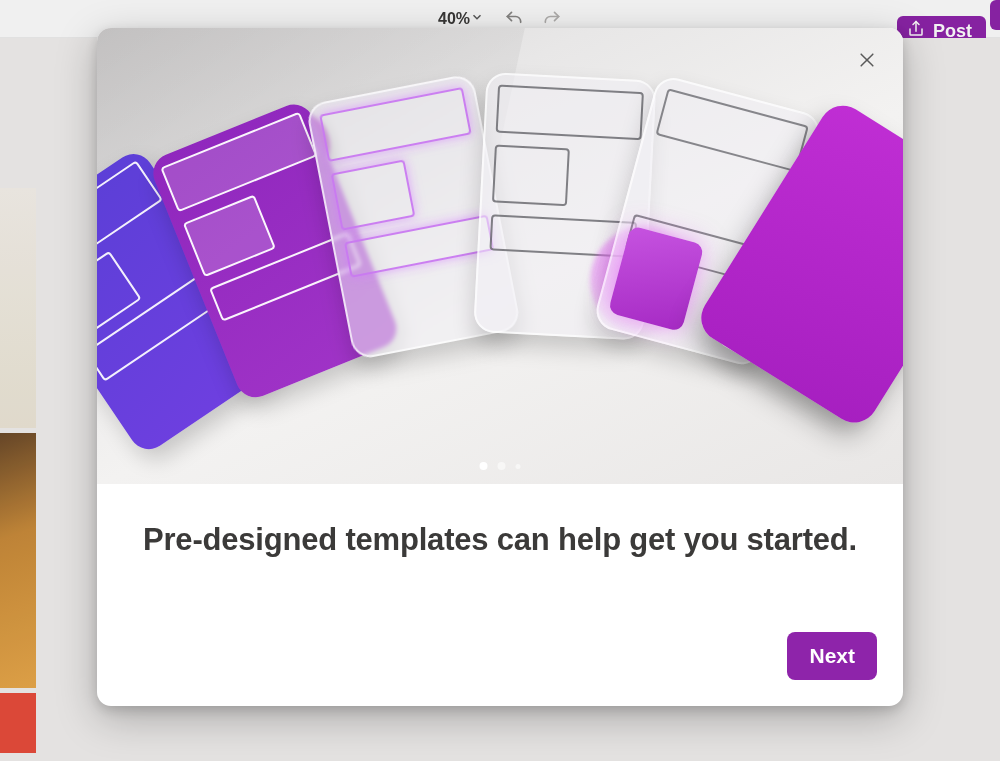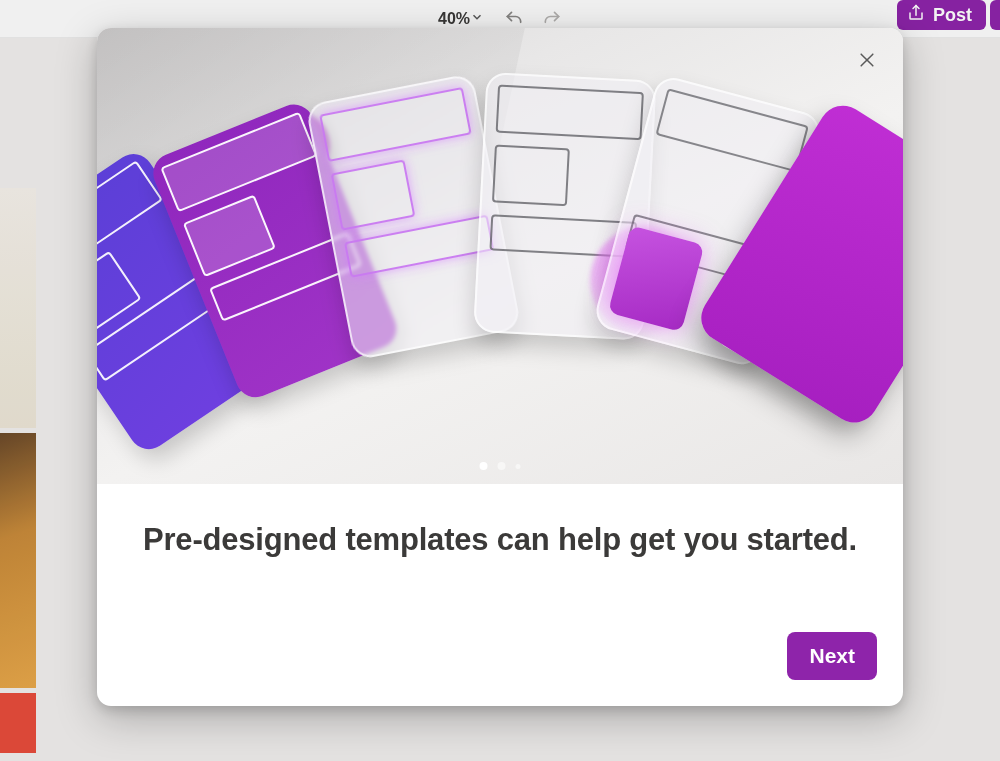--- a/index.html
+++ b/index.html
@@ -12,21 +12,21 @@
       background: #fdfdfd; border-bottom: 1px solid #eee;
       display: flex; align-items: center; justify-content: center;
     }
     .toolbar-inner { display: flex; align-items: center; gap: 20px; position: relative; left: 0; }
     .zoom-group { display: flex; align-items: center; font-size: 16px; font-weight: 600; color: #3b3a39; }
     .dropdown-caret { display: inline-block; }
     .toolbar-icons { display: flex; gap: 18px; }
     .toolbar-ic { color: #8a8886; display: inline-flex; }
 
     .post-btn {
-      position: absolute; top: 0; right: 14px; height: 30px;
+      position: absolute; top: 16px; right: 14px; height: 30px;
       background: #8e24aa; color: #fff; border-radius: 6px;
       display: flex; align-items: center; gap: 8px; padding: 0 14px 0 10px;
       font-size: 18px; font-weight: 600;
     }
     .post-btn-extra {
       position: absolute; top: 0; right: 0; width: 10px; height: 30px;
       background: #8e24aa; border-top-left-radius: 6px; border-bottom-left-radius: 6px;
     }
 
     .bg-content {

